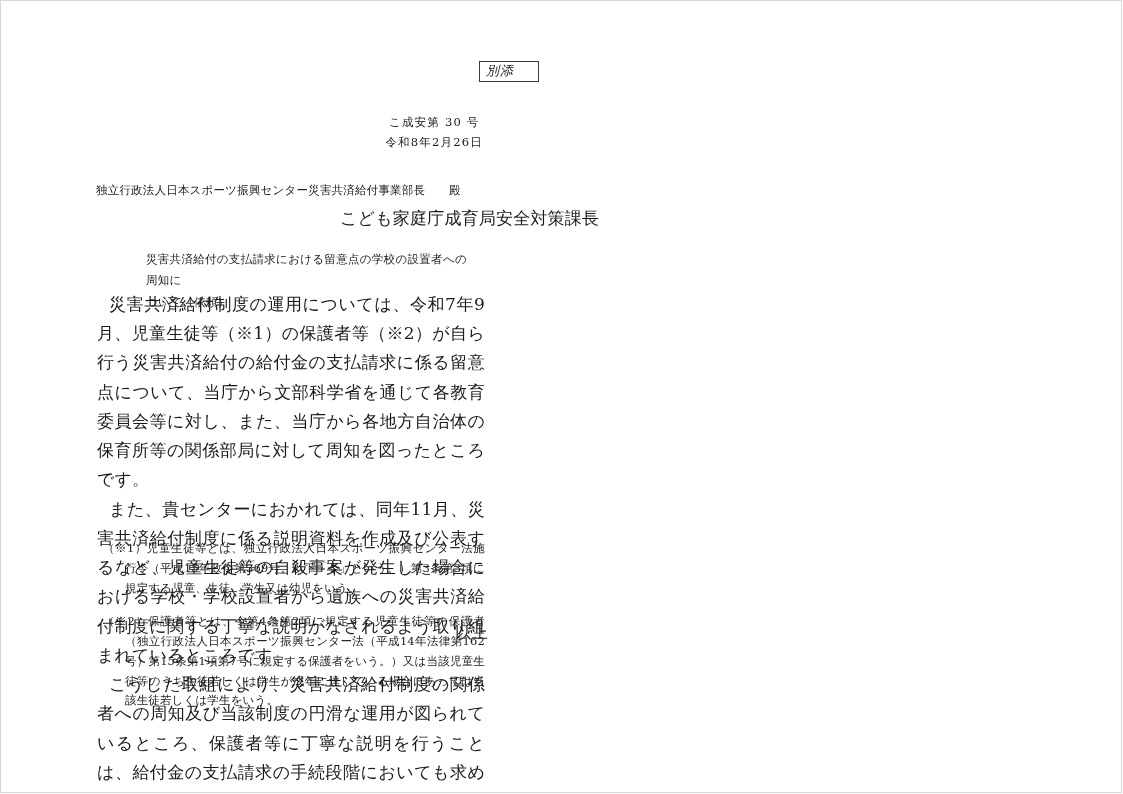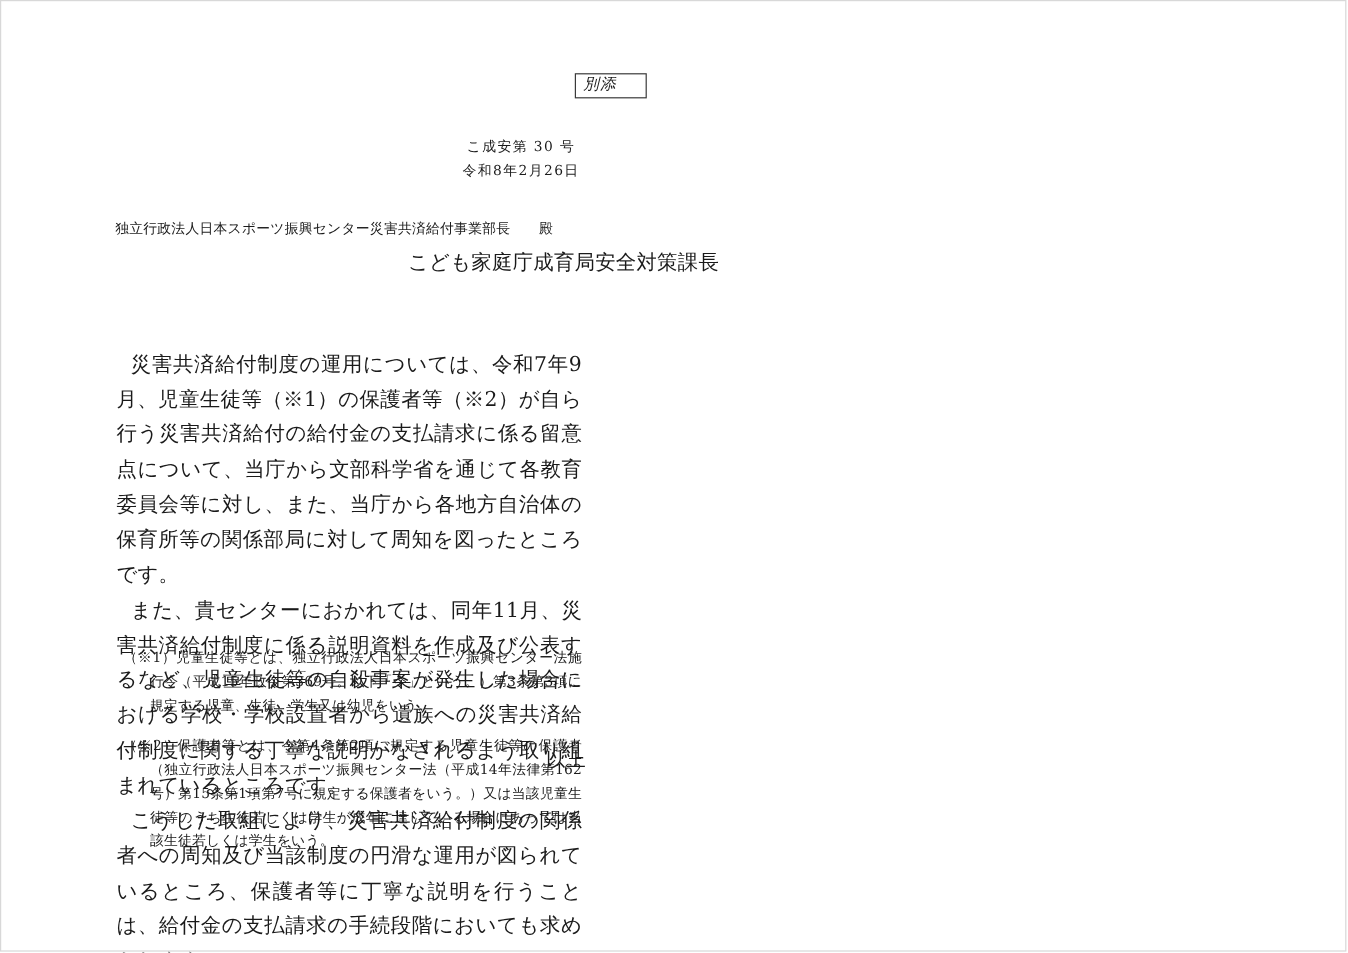--- a/index.html
+++ b/index.html
@@ -149,20 +149,24 @@
     <div>令和8年2月26日</div>
   </div>
 
   <div class="addressee">
     <span>独立行政法人日本スポーツ振興センター災害共済給付事業部長</span>
     <span class="honor">殿</span>
   </div>
 
   <div class="sender">こども家庭庁成育局安全対策課長</div>
 
+  <div class="doc-title">
+    <div>災害共済給付の支払請求における留意点の学校の設置者への周知に</div>
+    <div>ついて（依頼）</div>
+  </div>
 
   <div class="body-block">
     <p>災害共済給付制度の運用については、令和7年9月、児童生徒等（※1）の保護者等（※2）が自ら行う災害共済給付の給付金の支払請求に係る留意点について、当庁から文部科学省を通じて各教育委員会等に対し、また、当庁から各地方自治体の保育所等の関係部局に対して周知を図ったところです。</p>
     <p>また、貴センターにおかれては、同年11月、災害共済給付制度に係る説明資料を作成及び公表するなど、児童生徒等の自殺事案が発生した場合における学校・学校設置者から遺族への災害共済給付制度に関する丁寧な説明がなされるよう取り組まれているところです。</p>
     <p>こうした取組により、災害共済給付制度の関係者への周知及び当該制度の円滑な運用が図られているところ、保護者等に丁寧な説明を行うことは、給付金の支払請求の手続段階においても求められます。</p>
   </div>
 
   <div class="notes-block">
     <p class="note">（※1）児童生徒等とは、独立行政法人日本スポーツ振興センター法施行令（平成15年政令第369号。以下「令」という。）第3条第3項に規定する児童、生徒、学生又は幼児をいう。</p>
     <p class="note">（※2）保護者等とは、令第4条第2項に規定する児童生徒等の保護者（独立行政法人日本スポーツ振興センター法（平成14年法律第162号）第15条第1項第7号に規定する保護者をいう。）又は当該児童生徒等のうち生徒若しくは学生が成年に達している場合にあっては当該生徒若しくは学生をいう。</p>

